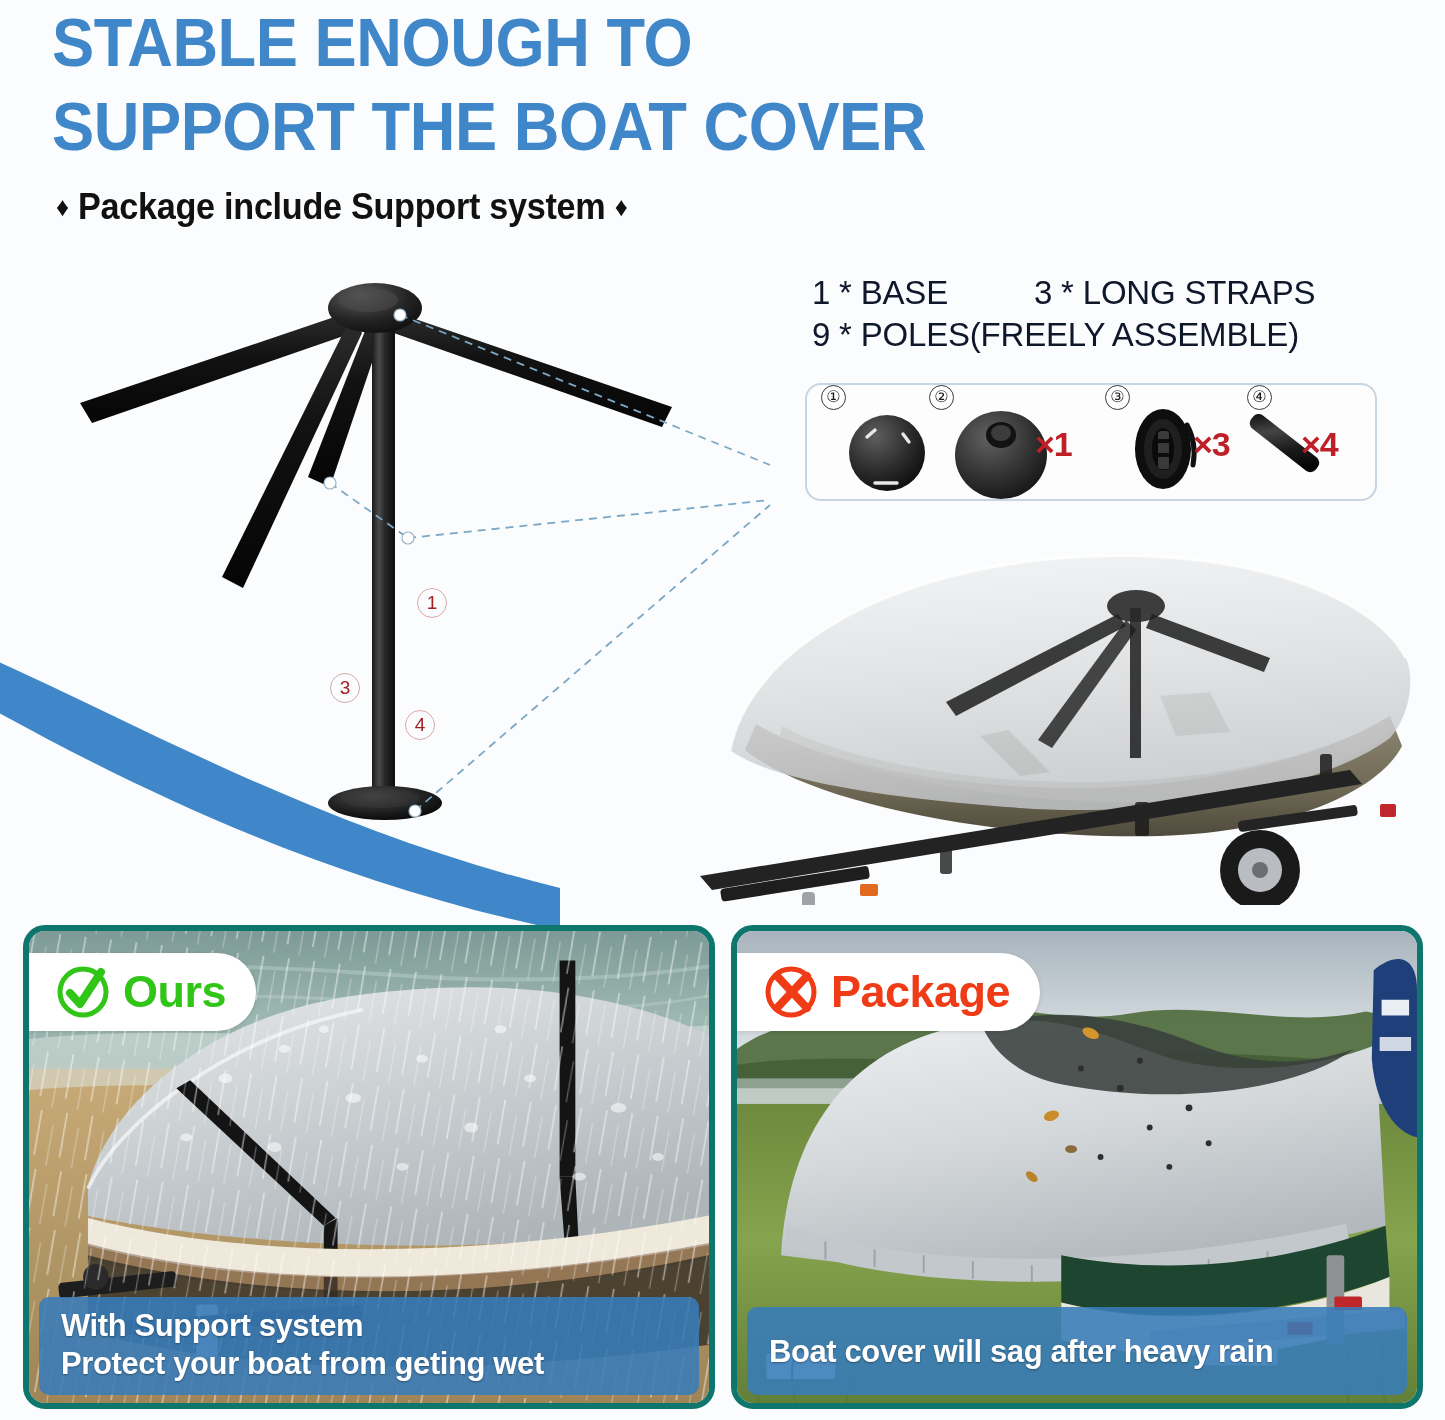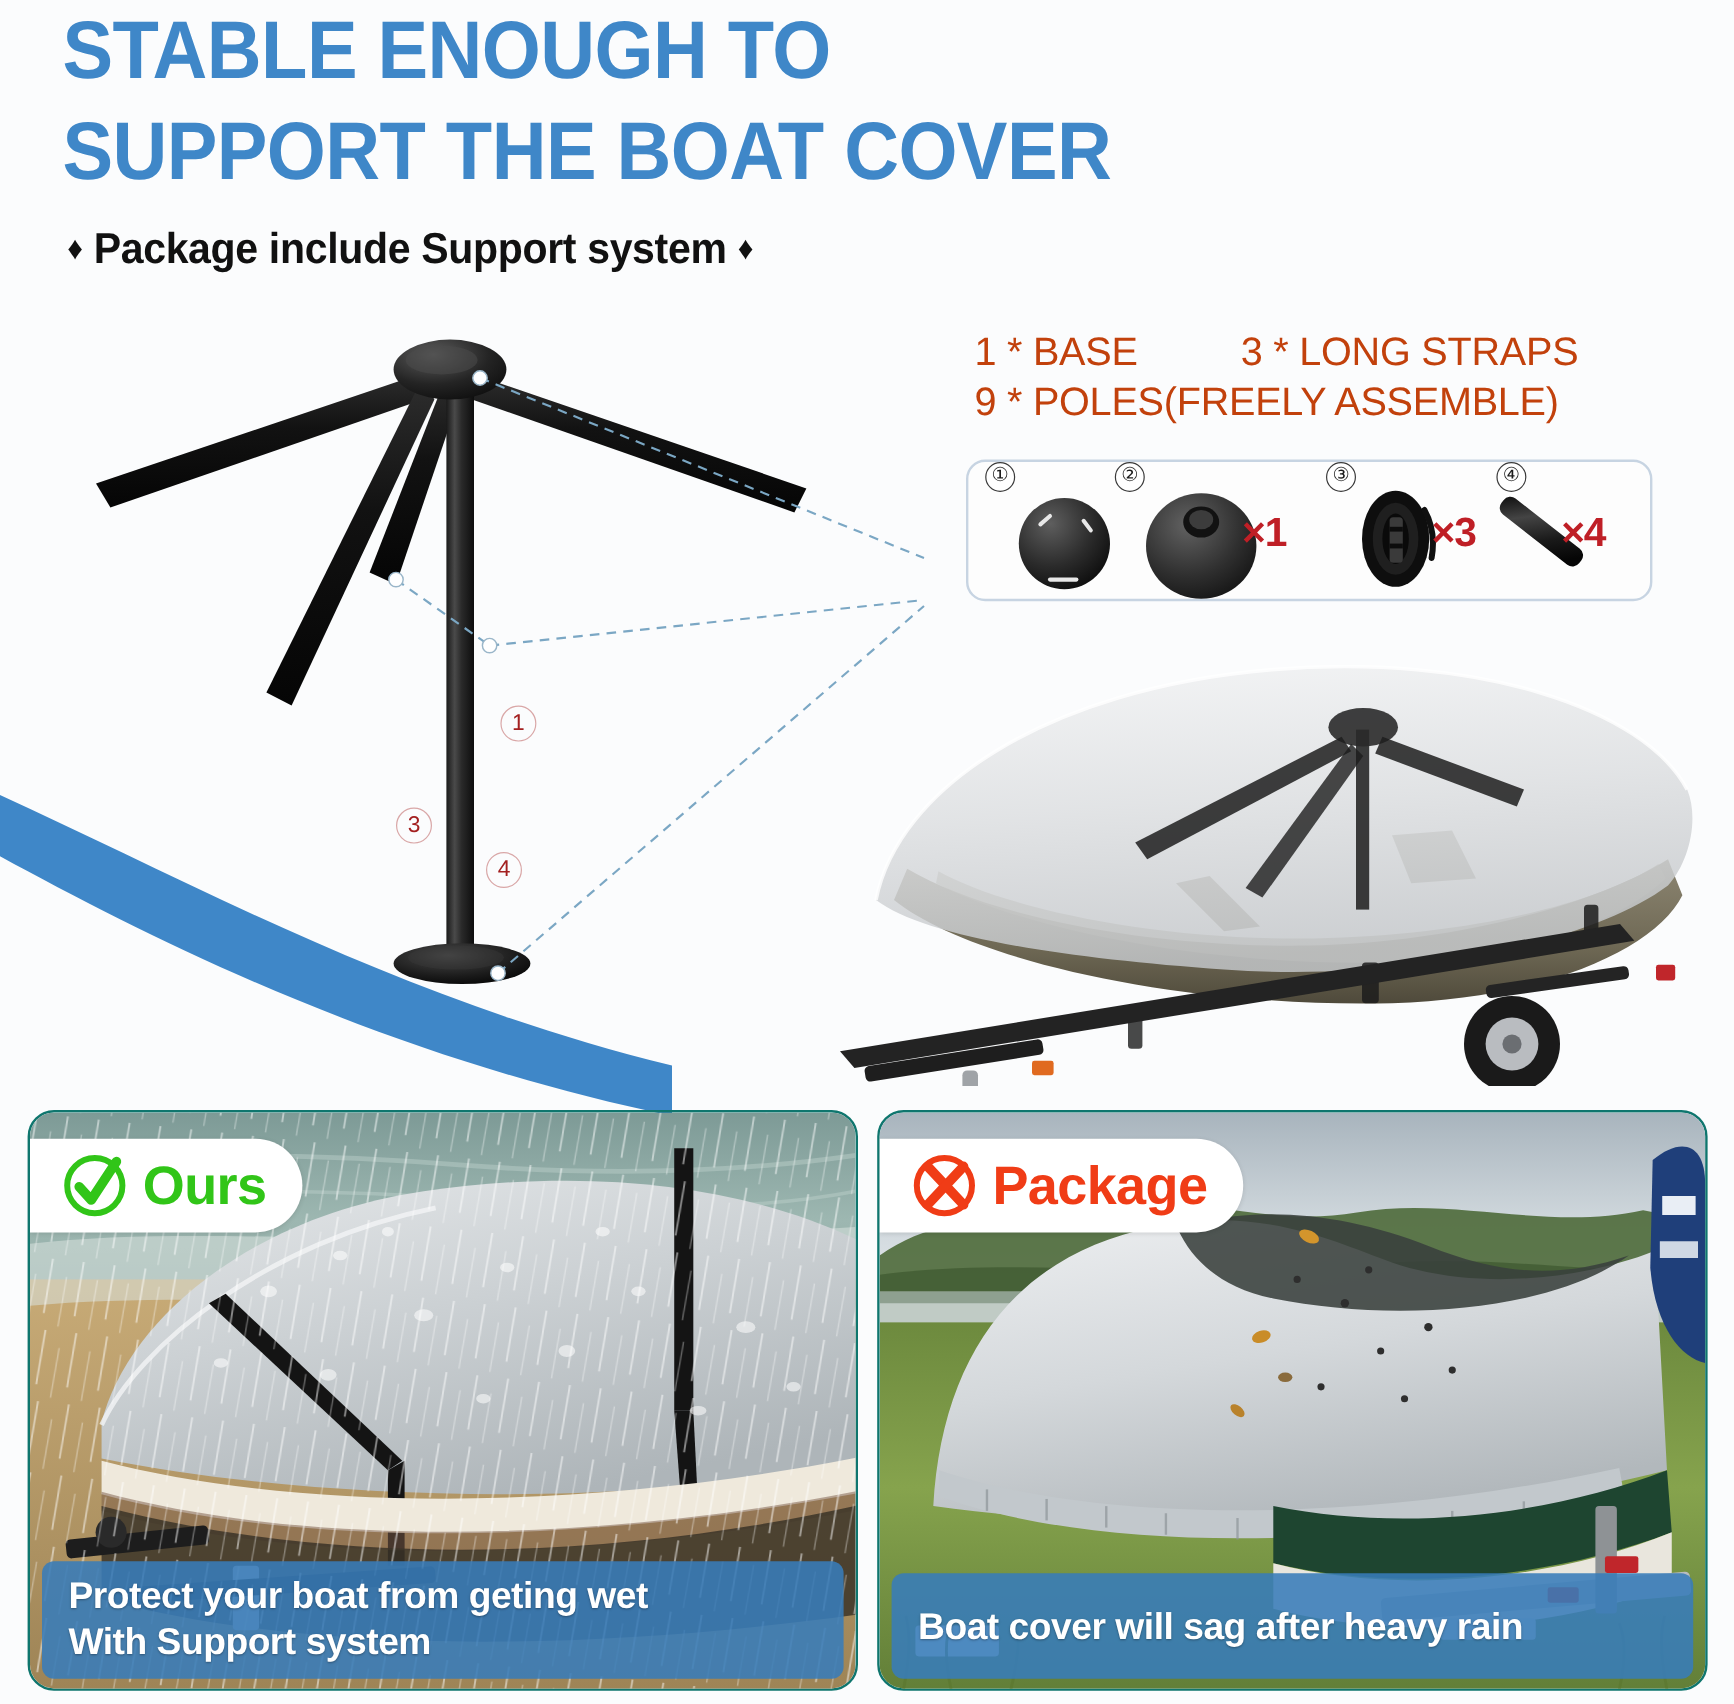--- a/index.html
+++ b/index.html
@@ -51,21 +51,21 @@
     line-height: 27px;
     background: rgba(255,255,255,0.0);
   }
   #callout-1 { left: 417px; top: 333px; }
   #callout-3 { left: 330px; top: 418px; }
   #callout-4 { left: 405px; top: 455px; }
   #callout-2 { left: 413px; top: 754px; }
 
   
   #spec-text { position: absolute; left: 812px; top: 272px; width: 600px; }
-  .spec-row { font-size: 33px; color: #c2410c; line-height: 42px; white-space: nowrap; letter-spacing: -0.2px; }
+  .spec-row { font-size: 33px; color: #0f172a; line-height: 42px; white-space: nowrap; letter-spacing: -0.2px; }
   .spec-a { display: inline-block; width: 222px; }
 
   
   #parts-box {
     position: absolute; left: 805px; top: 383px;
     width: 572px; height: 118px;
     border: 2px solid #c7d4e2;
     border-radius: 16px;
     background: #fdfdfd;
   }
@@ -88,21 +88,21 @@
     letter-spacing: -1px;
   }
 
   
   .panel {
     position: absolute;
     top: 925px;
     width: 692px; height: 484px;
     border-radius: 22px;
     overflow: hidden;
-    border: 2px solid #0f766e;
+    border: 6px solid #0f766e;
   }
   #panel-ours { left: 23px; }
   #panel-others { left: 731px; }
 
   .panel-photo { position: absolute; inset: 0; }
 
   .badge-pill {
     position: absolute;
     left: 0px; top: 22px;
     height: 78px;
@@ -426,22 +426,22 @@
 
   <div class="badge-pill badge-ours">
     <svg width="56" height="56" viewBox="0 0 56 56">
       <circle cx="28" cy="28" r="23" fill="none" stroke="#31c518" stroke-width="5"></circle>
       <path d="M 15 29 L 25 40 L 46 8" fill="none" stroke="#31c518" stroke-width="8" stroke-linecap="round" stroke-linejoin="round"></path>
     </svg>
     <span class="badge-text">Ours</span>
   </div>
 
   <div class="caption-bar">
+    <div class="caption-line">With Support system</div>
     <div class="caption-line">Protect your boat from geting wet</div>
-    <div class="caption-line">With Support system</div>
   </div>
 </div>
 
 <div class="panel" id="panel-others">
 
   <svg class="panel-photo" viewBox="0 0 692 484" preserveAspectRatio="none">
     <defs>
       <linearGradient id="skyG" x1="0" y1="0" x2="0" y2="1">
         <stop offset="0%" stop-color="#a8b4bd"></stop>
         <stop offset="60%" stop-color="#cfd7dc"></stop>

